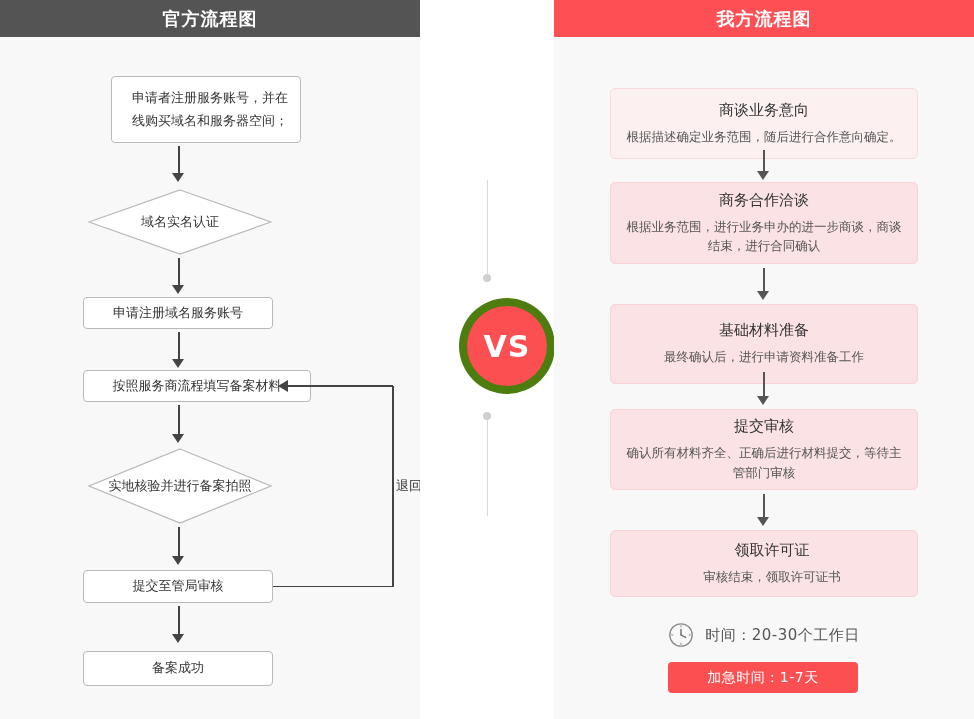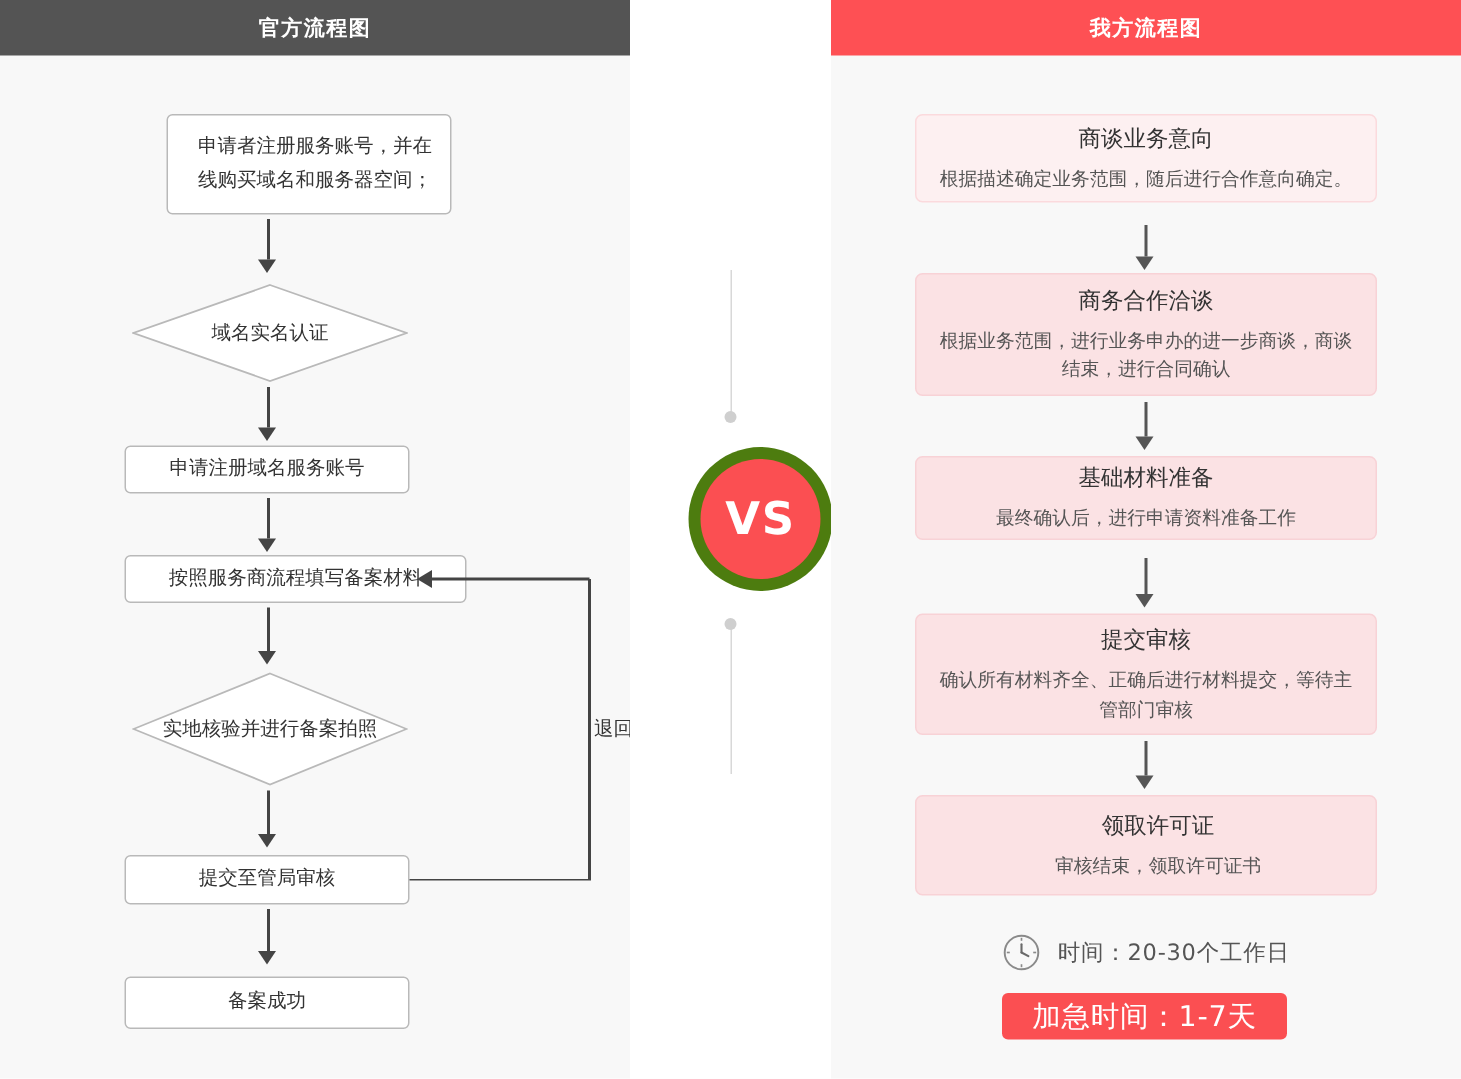--- a/index.html
+++ b/index.html
@@ -12,21 +12,21 @@
   #root{position:relative;width:974px;height:719px;}
 
   
   .panel{position:absolute;top:0;bottom:0;background:#f8f8f8;}
   #left-panel{left:0;width:420px;}
   #right-panel{left:554px;width:420px;}
 
   .panel-header{
     position:absolute;left:0;right:0;top:0;height:37px;
     display:flex;align-items:center;justify-content:center;
-    color:#ffffff;font-size:14px;font-weight:bold;letter-spacing:1px;
+    color:#ffffff;font-size:18px;font-weight:bold;letter-spacing:1px;
   }
   #left-panel .panel-header{background:#545454;}
   #right-panel .panel-header{background:#fe5054;}
 
   
   .flow-box{
     position:absolute;background:#ffffff;
     border:1px solid #b9b9b9;border-radius:4px;
     box-sizing:border-box;
     display:flex;align-items:center;
@@ -106,21 +106,21 @@
   
   #time-row{
     position:absolute;left:56px;top:622px;width:308px;
     display:flex;align-items:center;justify-content:center;gap:11px;
   }
   #time-text{font-size:15px;color:#555555;letter-spacing:0.5px;}
   #rush-badge{
     position:absolute;left:114px;top:662px;width:190px;height:31px;
     background:#fb4f52;border-radius:4px;
     display:flex;align-items:center;justify-content:center;
-    color:#ffffff;font-size:19px;letter-spacing:0.5px;
+    color:#ffffff;font-size:14px;letter-spacing:0.5px;
   }
 </style>
 </head>
 <body>
 
 <div id="root">
 
   <div id="left-panel" class="panel">
 
     <div class="panel-header">官方流程图</div>
@@ -203,41 +203,41 @@
     <div class="vs-dot" style="top:412px;"></div>
     <div id="vs-circle">
       <div id="vs-inner">VS</div>
     </div>
   </div>
 
   <div id="right-panel" class="panel">
 
     <div class="panel-header">我方流程图</div>
 
-    <div class="card tone-light" style="top:76px;height:59px;">
+    <div class="card tone-light" style="top:88px;height:71px;">
       <div class="card-title">商谈业务意向</div>
       <div class="card-desc">根据描述确定业务范围，随后进行合作意向确定。</div>
     </div>
 
     <div class="card-arrow" style="top:150px;height:30px;">
       <div class="shaft" style="height:21px;"></div>
         <div class="head"></div>
     </div>
 
     <div class="card tone-deep" style="top:182px;height:82px;">
       <div class="card-title">商务合作洽谈</div>
       <div class="card-desc">根据业务范围，进行业务申办的进一步商谈，商谈结束，进行合同确认</div>
     </div>
 
     <div class="card-arrow" style="top:268px;height:32px;">
       <div class="shaft" style="height:23px;"></div>
         <div class="head"></div>
     </div>
 
-    <div class="card tone-deep" style="top:304px;height:56px;">
+    <div class="card tone-deep" style="top:304px;height:80px;">
       <div class="card-title">基础材料准备</div>
       <div class="card-desc">最终确认后，进行申请资料准备工作</div>
     </div>
 
     <div class="card-arrow" style="top:372px;height:33px;">
       <div class="shaft" style="height:24px;"></div>
         <div class="head"></div>
     </div>
 
     <div class="card tone-deep" style="top:409px;height:81px;">

